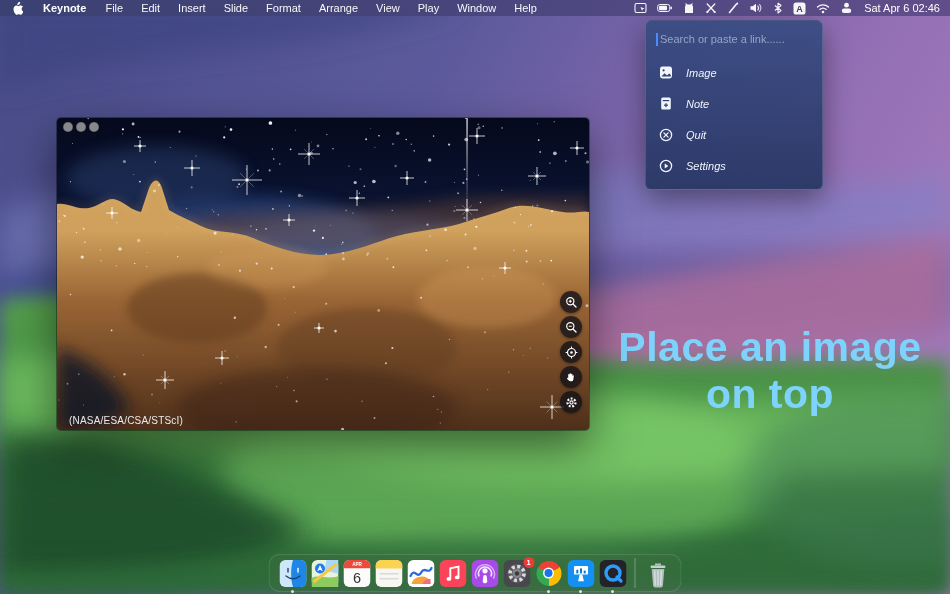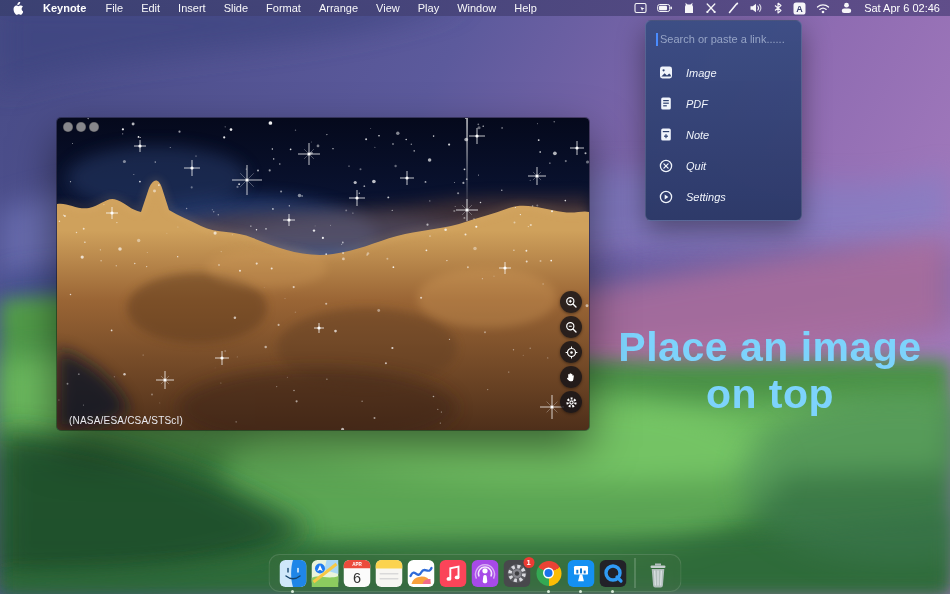--- a/index.html
+++ b/index.html
@@ -15,21 +15,21 @@
     display:flex; align-items:center; color:#fff; font-size:11px; z-index:50; }
   .menubar-left { display:flex; align-items:center; height:100%; }
   .apple { padding:0 10px 0 12px; display:flex; align-items:center; }
   .appname { font-weight:bold; padding:0 10px; }
   .menu-item { padding:0 9px; opacity:.96; }
   .menubar-right { margin-left:auto; display:flex; align-items:center; height:100%; }
   .status-icon { padding:0 5px; display:flex; align-items:center; opacity:.95; }
   .clock { padding:0 10px 0 6px; white-space:nowrap; }
 
   
-  .panel { position:absolute; left:645px; top:20px; width:157px; z-index:40;
+  .panel { position:absolute; left:645px; top:20px; width:178px; z-index:40;
     background:linear-gradient(180deg, rgba(56,76,130,.92), rgba(40,54,100,.94));
     border:1px solid rgba(255,255,255,.14); border-radius:6px;
     box-shadow:0 10px 28px rgba(0,0,0,.4); padding:5px 0 8px; color:#eef2fa; font-size:11px; }
   .panel-search { display:flex; align-items:center; margin:3px 10px 8px; height:20px; }
   .caret { width:2px; height:13px; background:#4a8cff; margin-right:2px; }
   .placeholder { color:#96a4c6; }
   .panel-item { height:31px; display:flex; align-items:center; padding:0 13px; gap:13px; cursor:default;font-style:italic; }
   .panel-item .pi-icon { width:14px; display:flex; justify-content:center; }
   .panel-item span.pi-label { color:#f0f4fb; }
 
@@ -202,31 +202,20 @@
   </div>
   <div class="panel-item">
     <span class="pi-icon">
       <svg width="14" height="13" viewBox="0 0 14 13">
           <rect x="1" y="0.5" width="12" height="12" rx="2.4" fill="#f0f4fb"></rect>
           <circle cx="4.6" cy="4.3" r="1.1" fill="#2f4170"></circle>
           <path d="M2.4 10.6 l3.2-3.4 2.4 2.4 2.2-2.2 1.6 1.7 v1.5 Z" fill="#2f4170"></path>
         </svg>
     </span>
     <span class="pi-label">Image</span>
-  </div>
-  <div class="panel-item">
-    <span class="pi-icon">
-      <svg width="12" height="13" viewBox="0 0 12 13">
-          <rect x="1.2" y="0.5" width="9.6" height="12" rx="1.6" fill="#f0f4fb"></rect>
-          <rect x="3.2" y="3" width="5.6" height="1.2" fill="#2f4170"></rect>
-          <rect x="3.2" y="5.6" width="5.6" height="1.2" fill="#2f4170"></rect>
-          <rect x="3.2" y="8.2" width="3.6" height="1.2" fill="#2f4170"></rect>
-        </svg>
-    </span>
-    <span class="pi-label">PDF</span>
   </div>
   <div class="panel-item">
     <span class="pi-icon">
       <svg width="12" height="13" viewBox="0 0 12 13">
           <rect x="1.2" y="0.5" width="9.6" height="12" rx="1.6" fill="#f0f4fb"></rect>
           <rect x="2.8" y="3" width="6.4" height="1.2" fill="#2f4170"></rect>
           <rect x="5.4" y="6.2" width="1.2" height="4" fill="#2f4170"></rect>
           <rect x="4" y="7.6" width="4" height="1.2" fill="#2f4170"></rect>
         </svg>
     </span>

